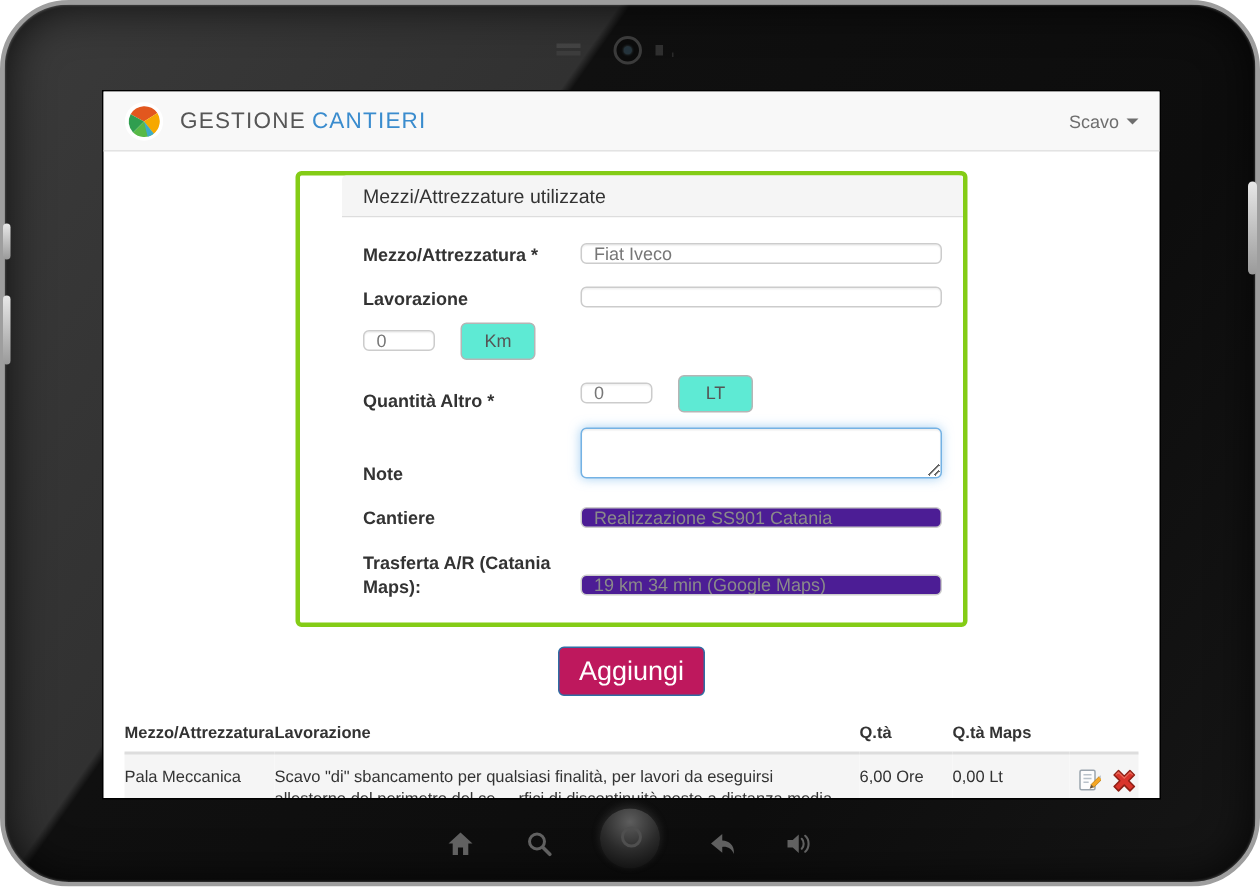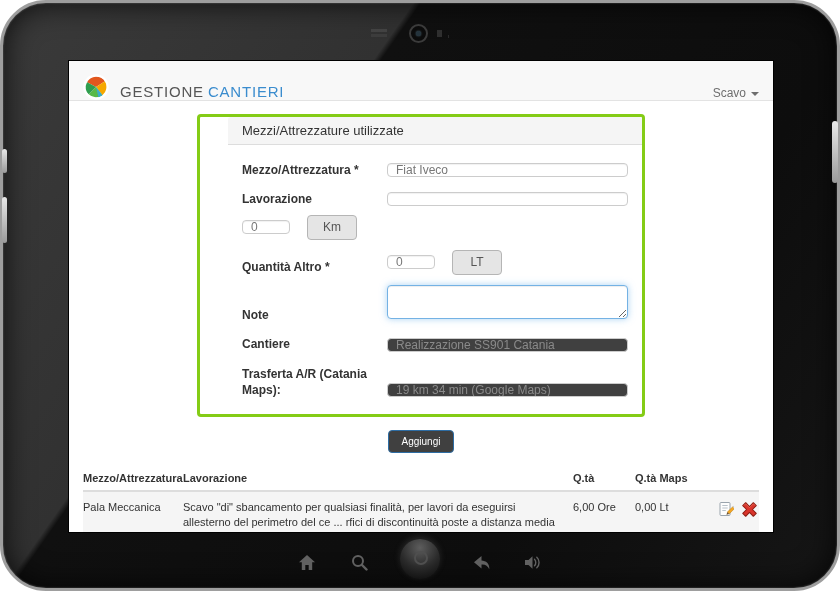--- a/index.html
+++ b/index.html
@@ -35,21 +35,21 @@
              box-shadow:0 -2px 6px rgba(120,120,120,.25);}
   .power-btn::after{content:"";position:absolute;left:14px;top:12px;width:10px;height:10px;
              border:2px solid #4f4f4f;border-radius:50%;}
 
   
   .screen{position:absolute;left:66px;top:58px;width:704px;height:471px;background:#fff;
           overflow:hidden;box-shadow:0 0 0 1px #000;}
 
   
   .app-header{height:40px;background:#f8f8f8;border-bottom:1px solid #e3e3e3;
-              display:flex;align-items:flex-end;padding:0 14px;}
+              display:flex;align-items:center;padding:0 14px;}
   .logo{width:26px;height:26px;flex:0 0 auto;}
   .brand{margin-left:11px;font-size:15px;letter-spacing:.8px;white-space:nowrap;}
   .brand .b1{color:#565656;}
   .brand .b2{color:#3a8cce;margin-left:4px;}
   .actions{margin-left:auto;font-size:12px;color:#6e6e6e;display:flex;align-items:center;
            gap:5px;cursor:pointer;}
   .caret{width:0;height:0;border-left:4px solid transparent;border-right:4px solid transparent;
          border-top:4px solid #6e6e6e;margin-top:1px;}
 
   
@@ -61,31 +61,31 @@
   .form-row:last-child{margin-bottom:0;}
   .form-label{width:145px;flex:0 0 auto;padding-top:5px;padding-right:10px;
               font-size:12px;font-weight:bold;color:#333;line-height:1.35;}
   .ctrl{flex:1;min-width:0;}
   .txt{width:100%;height:14px;border:1px solid #ccc;border-radius:4px;padding:0 8px;
        font-size:12px;color:#777;background:#fff;outline:none;
        font-family:"Liberation Sans","DejaVu Sans",sans-serif;
        box-shadow:inset 0 1px 1px rgba(0,0,0,.06);}
   .txt.qty{width:48px;}
   .unit-btn{display:inline-block;margin-left:17px;width:50px;height:25px;border:1px solid #b5b5b5;
-       border-radius:4px;background:#e5e5e5;color:#555;font-size:12px;text-align:center;
+       border-radius:4px;background:#5eead4;color:#555;font-size:12px;text-align:center;
        line-height:23px;cursor:default;}
   .qty-row{margin-bottom:10px;}
   textarea.note{width:100%;height:34px;border:1px solid #74b2e4;border-radius:4px;padding:3px 8px;
        font-size:12px;color:#555;resize:both;outline:none;
        font-family:"Liberation Sans","DejaVu Sans",sans-serif;
        box-shadow:inset 0 1px 1px rgba(0,0,0,.07),0 0 7px rgba(102,175,233,.55);}
-  .txt[disabled]{background:#404040;color:#8a8a8a;box-shadow:none;}
+  .txt[disabled]{background:#4c1d95;color:#8a8a8a;box-shadow:none;}
   .submit-wrap{text-align:center;margin-top:13px;}
-  .btn-primary{display:inline-block;background:#404040;border:1px solid #2e6da4;color:#fff;
-       font-size:10px;padding:5px 13px;border-radius:4px;cursor:pointer;
+  .btn-primary{display:inline-block;background:#be185d;border:1px solid #2e6da4;color:#fff;
+       font-size:18px;padding:5px 13px;border-radius:4px;cursor:pointer;
        font-family:"Liberation Sans","DejaVu Sans",sans-serif;}
 
   
   .grid{width:676px;margin:11px 14px 0;border-collapse:collapse;table-layout:fixed;
         font-size:11px;color:#333;}
   .grid th{text-align:left;font-weight:bold;padding:8px 8px 6px 0;border-bottom:2px solid #ddd;
         white-space:nowrap;}
   .grid td{vertical-align:top;padding:8px 8px 7px 0;border-top:1px solid #ddd;line-height:1.4;}
   .grid tbody tr{background:#f5f5f5;}
   .cell-lav{word-wrap:break-word;}

